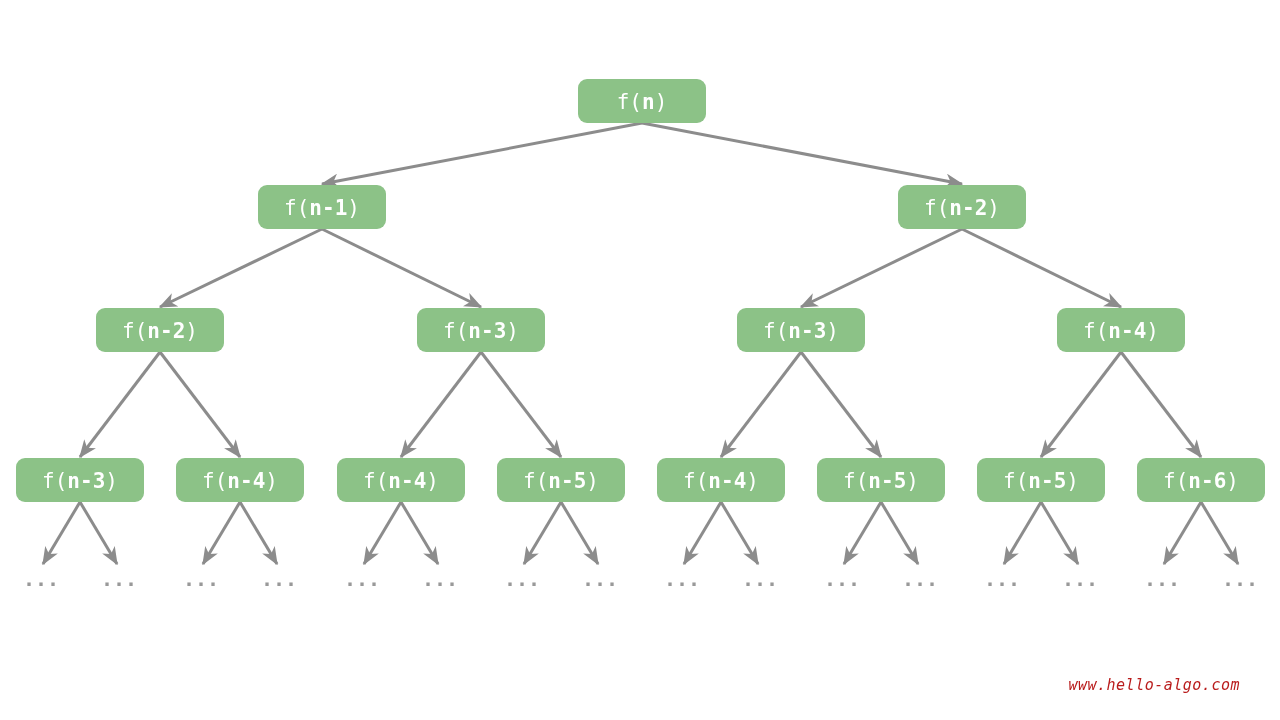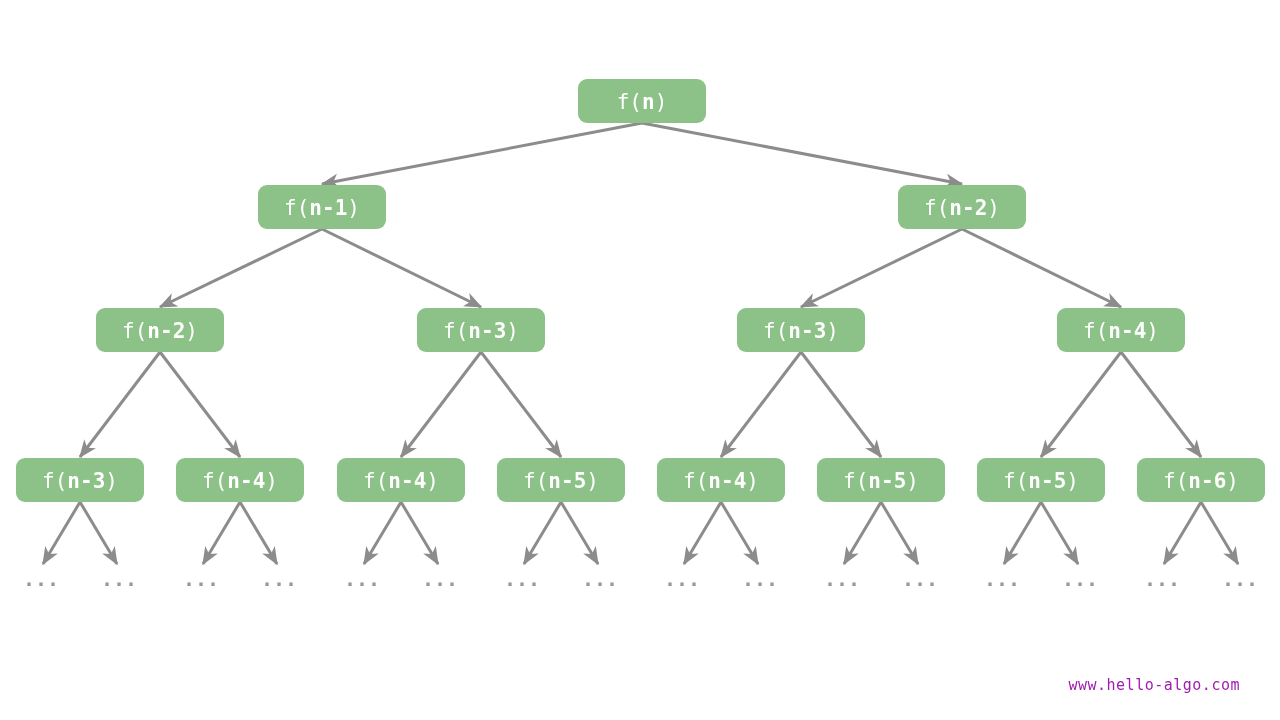--- a/index.html
+++ b/index.html
@@ -153,14 +153,14 @@
           <rect x="977" y="458" width="128" height="44" rx="9" ry="9" fill="#8cc287"></rect>
           <text x="1041" y="487.5" text-anchor="middle" font-size="21" fill="#ffffff" class="node-label"><tspan>f(</tspan><tspan font-weight="bold">n-5</tspan><tspan>)</tspan></text>
         </g>
         <g>
           <rect x="1137" y="458" width="128" height="44" rx="9" ry="9" fill="#8cc287"></rect>
           <text x="1201" y="487.5" text-anchor="middle" font-size="21" fill="#ffffff" class="node-label"><tspan>f(</tspan><tspan font-weight="bold">n-6</tspan><tspan>)</tspan></text>
         </g>
       </g>
   </svg>
 
-  <div class="watermark" style="color: #a21caf;">www.hello-algo.com</div>
+  <div class="watermark" style="color: #b91c1c; font-style: italic;">www.hello-algo.com</div>
 </div>
 
 </body></html>

